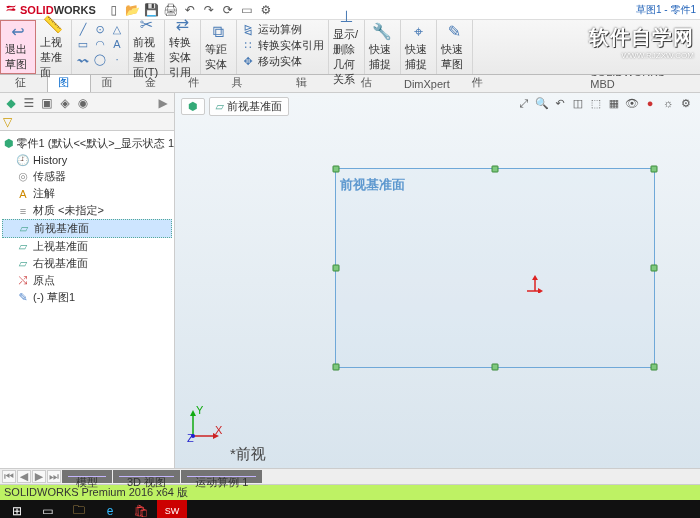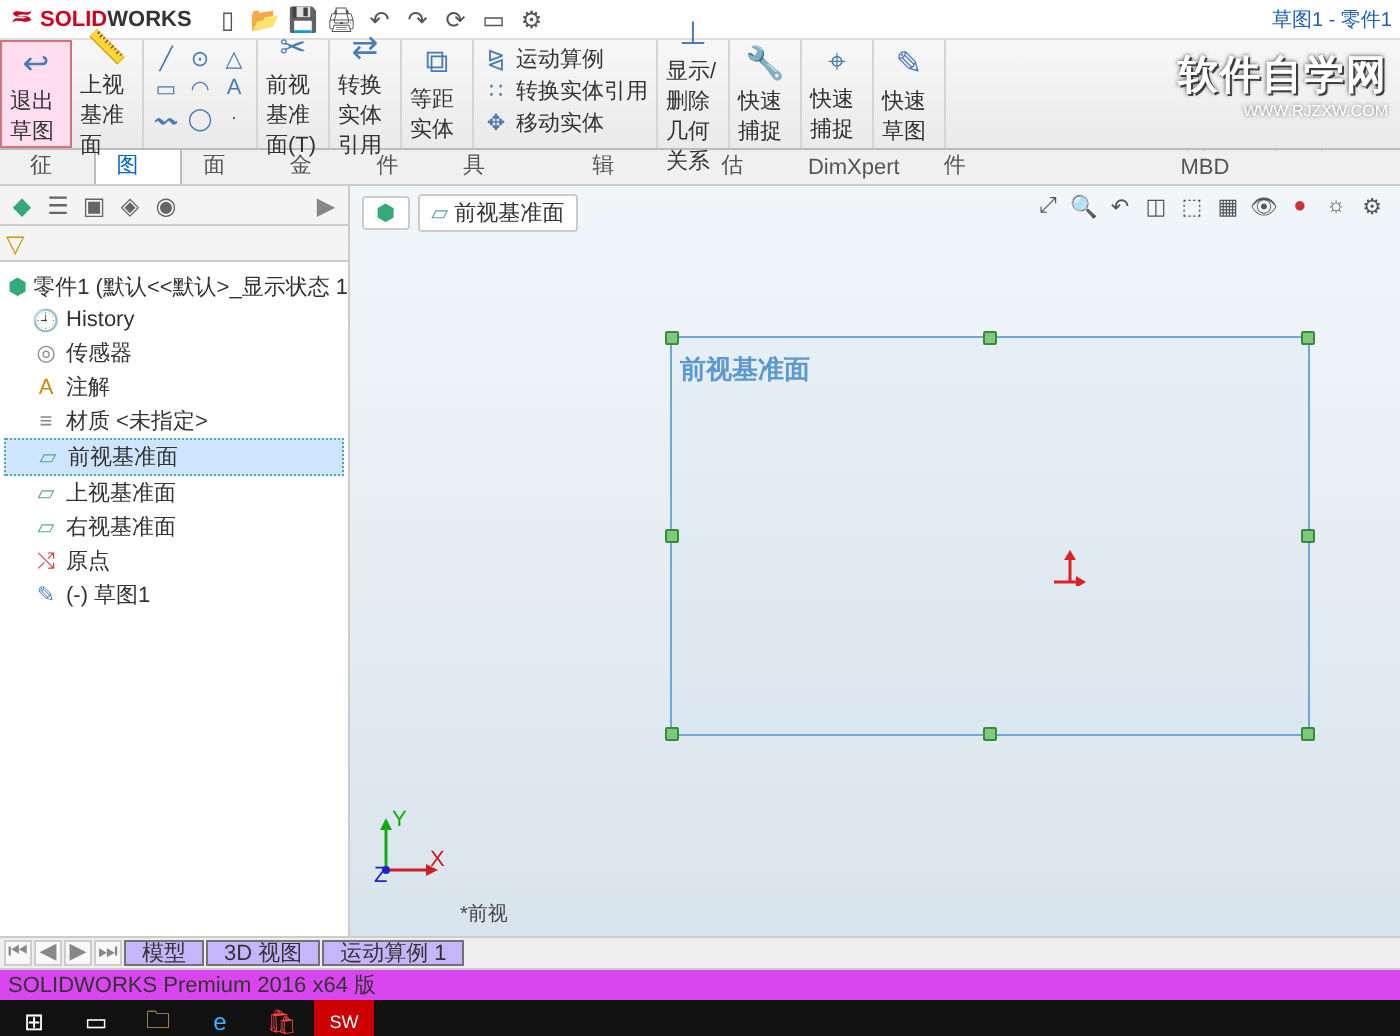--- a/index.html
+++ b/index.html
@@ -49,27 +49,27 @@
 .vp-tb{position:absolute;top:2px;right:6px;display:flex;gap:2px}
 .vp-tb span{width:16px;height:16px;display:inline-flex;align-items:center;justify-content:center;font-size:11px;color:#555}
 .bc{position:absolute;top:4px;left:6px;display:flex;align-items:center;gap:4px;font-size:11px}
 .bc-item{background:#fefefe;border:1px solid #ccc;padding:1px 6px;border-radius:2px;display:flex;align-items:center;gap:3px}
 .plane-label{position:absolute;top:83px;left:165px;font-size:13px;font-weight:bold;color:#4a8cc9}
 .rect{position:absolute;top:75px;left:160px;width:320px;height:200px;border:1px solid #6fa8d8;background:rgba(200,220,240,0.15)}
 .handle{position:absolute;width:7px;height:7px;background:#7fc97f;border:1px solid #3a8a3a;transform:translate(-50%,-50%);border-radius:1px}
 .origin-mark{position:absolute;top:180px;left:350px}
 .origin-mark svg{width:20px;height:20px}
 .triad{position:absolute;bottom:22px;left:10px}
-.vp-foot{position:absolute;bottom:4px;left:55px;font-size:10px;color:#444}
+.vp-foot{position:absolute;bottom:4px;left:55px;font-size:15px;color:#444}
 
 .btabs{height:16px;background:#eee;border-top:1px solid #ccc;display:flex;align-items:center;font-size:10px;padding-left:2px;gap:1px}
 .btabs .nav{width:14px;text-align:center;color:#888;border:1px solid #ccc;background:#f8f8f8;height:13px;line-height:11px}
-.btabs .tab{padding:0 8px;border:1px solid #737373;background:#c4b5fd;height:13px;line-height:12px}
-
-.status{height:16px;background:#d946ef;border-top:1px solid #ccc;display:flex;align-items:center;font-size:10px;padding:0 4px}
+.btabs .tab{padding:0 8px;border:6px solid #737373;background:#c4b5fd;height:13px;line-height:12px}
+
+.status{height:16px;background:#bef264;border-top:1px solid #ccc;display:flex;align-items:center;font-size:10px;padding:0 4px}
 .status .right{margin-left:auto;display:flex;gap:14px}
 
 .taskbar{height:22px;background:#111;display:flex;align-items:center;padding:0 2px;gap:1px}
 .taskbar span{width:30px;height:22px;display:inline-flex;align-items:center;justify-content:center;color:#fff;font-size:12px}
 .taskbar .win{color:#fff}
 </style>
 </head>
 <body>
 
 <div class="titlebar">

